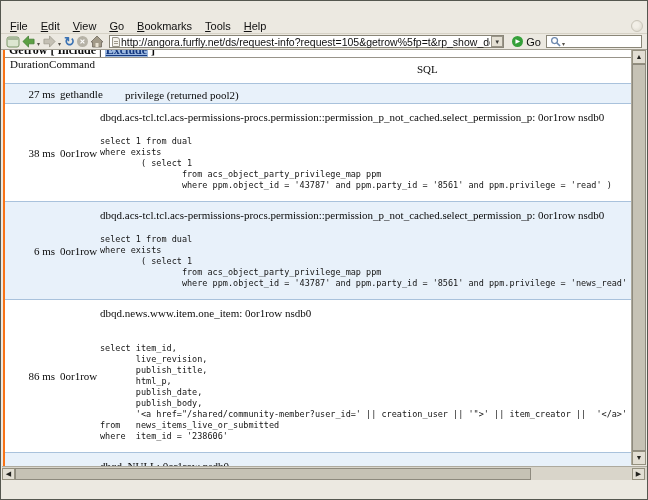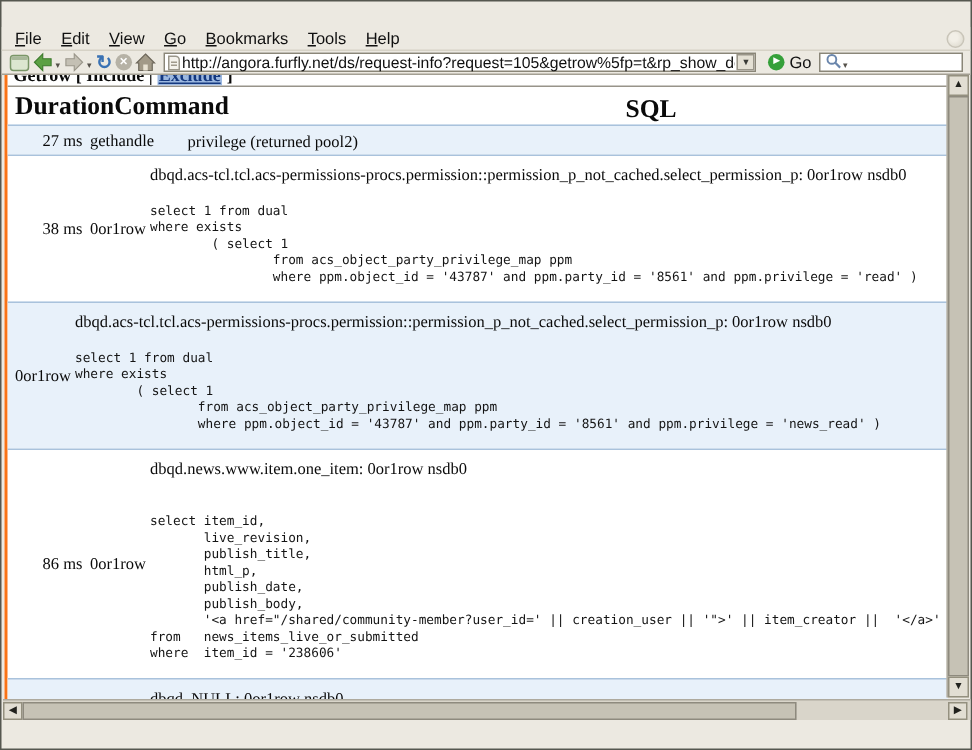--- a/index.html
+++ b/index.html
@@ -34,21 +34,21 @@
   .go-circle{width:11px;height:11px;border-radius:50%;background:#35a03a;color:#fff;font-size:6px;line-height:11px;text-align:center}
   .searchbar{width:96px;height:13px;background:#fff;border:1px solid #8a8678;display:flex;align-items:center;padding-left:3px;gap:1px;flex:0 0 auto}
   .search-caret{font-size:6px;color:#55514a;margin-top:3px}
 
   
   .content{position:absolute;top:49px;left:2px;width:629px;height:416px;background:#fff;border-left:2px solid #f97316;overflow:hidden;font-family:"Liberation Serif",serif;color:#0a0a0a}
   .getrow{height:7px;overflow:hidden;position:relative}
   .getrow-inner{position:absolute;bottom:-1px;left:4px;font-weight:bold;font-size:12px;white-space:nowrap}
   .getrow-link{background:#9cb8e0;color:#14387f;text-decoration:underline;padding:0 1px}
   .content hr{border:none;border-top:1px solid #98948a;margin:0}
-  .thead{position:relative;height:25px;display:flex;align-items:center;font-weight:bold;font-size:17px}
+  .thead{position:relative;height:25px;display:flex;font-weight:normal;font-size:11px}
   .th-duration{margin-left:5px}
   .th-command{margin-left:0}
   .th-sql{position:absolute;left:412px;top:5px}
   .trow{display:flex;border-top:1px solid #a9c2dc}
   .trow.alt{background:#e8f1fa}
   .c-dur{width:50px;display:flex;align-items:center;justify-content:flex-end;font-size:11px;white-space:nowrap}
   .c-cmd{width:40px;margin-left:5px;display:flex;align-items:center;font-size:11px;white-space:nowrap}
   .c-sql{flex:1;padding:3px 0 10px 0;overflow:hidden}
   .sql-title{font-size:11px;line-height:13px;white-space:nowrap}
   .sql-title.indent{padding-left:25px}
@@ -173,20 +173,21 @@
         <div class="sql-pre">
 select 1 from dual
 where exists
         ( select 1
                 from acs_object_party_privilege_map ppm
                 where ppm.object_id = '43787' and ppm.party_id = '8561' and ppm.privilege = 'read' )</div>
       </span>
     </div>
 
     <div class="trow alt h3">
+      <span class="c-dur">6 ms</span>
       <span class="c-cmd">0or1row</span>
       <span class="c-sql">
         <span class="sql-title">dbqd.acs-tcl.tcl.acs-permissions-procs.permission::permission_p_not_cached.select_permission_p: 0or1row nsdb0</span>
         <div class="sql-pre">
 select 1 from dual
 where exists
         ( select 1
                 from acs_object_party_privilege_map ppm
                 where ppm.object_id = '43787' and ppm.party_id = '8561' and ppm.privilege = 'news_read' )</div>
       </span>

